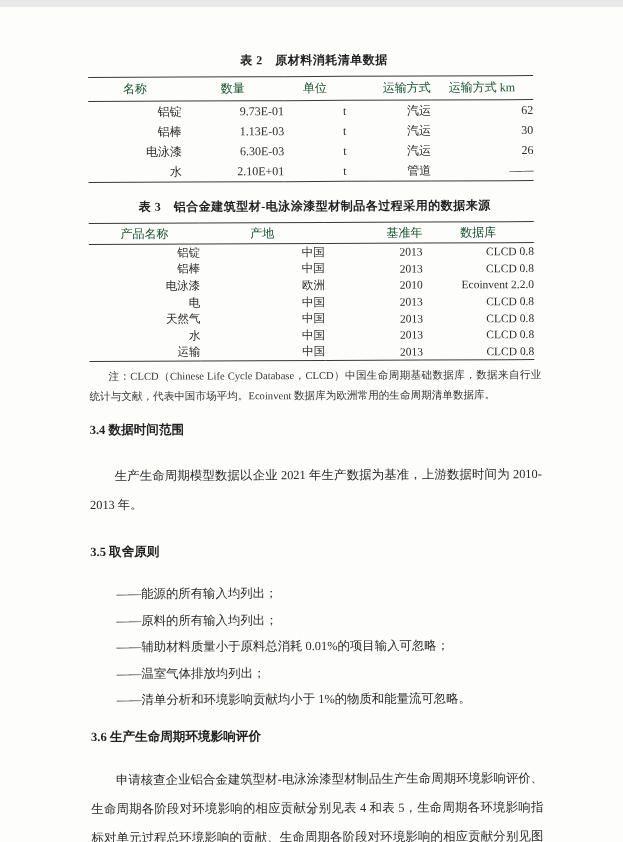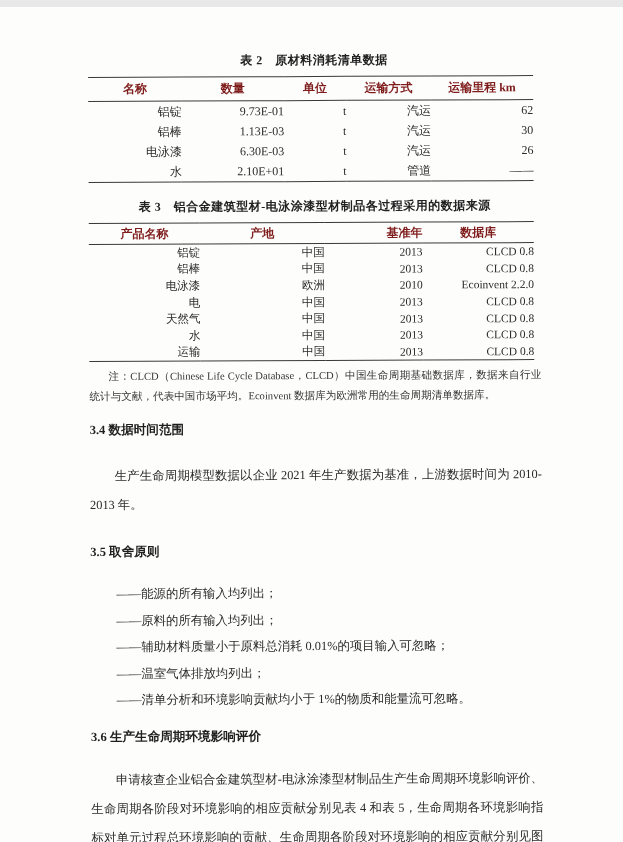--- a/index.html
+++ b/index.html
@@ -35,37 +35,37 @@
   }
   table.datatable {
     width: 445px;
     border-collapse: collapse;
     border-top: 1.6px solid #3a3a3a;
     border-bottom: 1.6px solid #3a3a3a;
     font-size: 12px;
     color: #2a2a2a;
   }
   table.datatable th {
-    font-weight: bold;
+    font-weight: normal;
     border-bottom: 1px solid #3a3a3a;
     padding: 0;
     text-align: center;
     font-size: 12px;
-    color: #7f1d1d;
+    color: #14532d;
   }
   table.datatable td {
     text-align: right;
     padding: 0;
   }
   table.t2 th { height: 23px; }
   table.t2 td { height: 20px; }
   table.t3 th { height: 20px; }
   table.t3 td { height: 16.6px; font-size: 11.5px; }
   .t2 .c1 { width: 21%; } .t2 .c2 { width: 23%; } .t2 .c3 { width: 14%; }
-  .t2 .c4 { width: 19%; } .t2 .c5 { width: 23%; }
+  .t2 .c4 { width: 19%; text-align: right; } .t2 .c5 { width: 23%; }
   .t3 .c1 { width: 25%; } .t3 .c2 { width: 28%; } .t3 .c3 { width: 22%; text-align: right; } .t3 .c4 { width: 25%; }
   .gap-t3 { height: 16px; }
   
   .tbl-note {
     margin-top: 5px;
     font-size: 10.6px;
     line-height: 20px;
     color: #333;
     text-align: justify;
     text-indent: 1.8em;
@@ -114,21 +114,21 @@
   <div class="content">
 
     <div class="tbl-title">表 2　原材料消耗清单数据</div>
     <table class="datatable t2">
       <thead>
         <tr>
           <th class="c1">名称</th>
           <th class="c2">数量</th>
           <th class="c3">单位</th>
           <th class="c4">运输方式</th>
-          <th class="c5">运输里程 km</th>
+          <th class="c5">运输方式 km</th>
         </tr>
       </thead>
       <tbody>
         <tr>
           <td>铝锭</td>
           <td>9.73E-01</td>
           <td>t</td>
           <td>汽运</td>
           <td>62</td>
         </tr>

